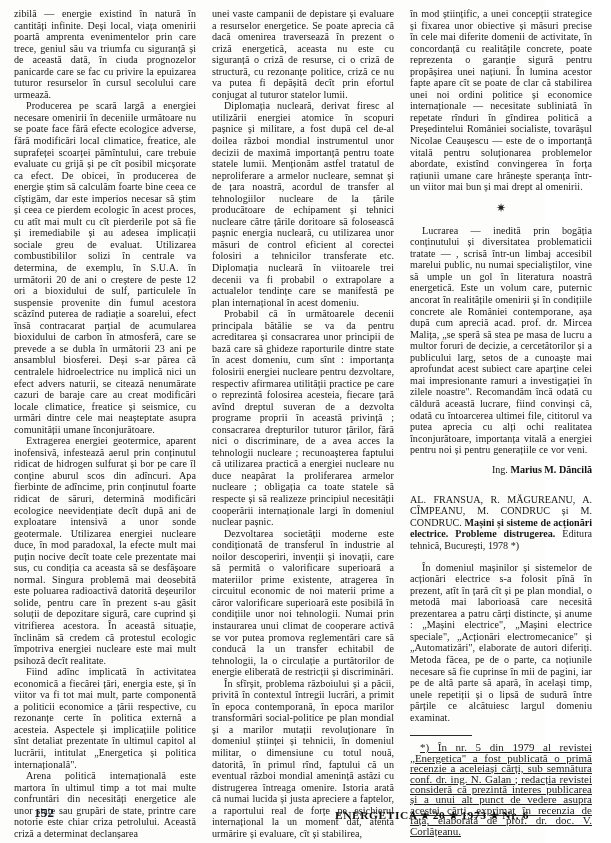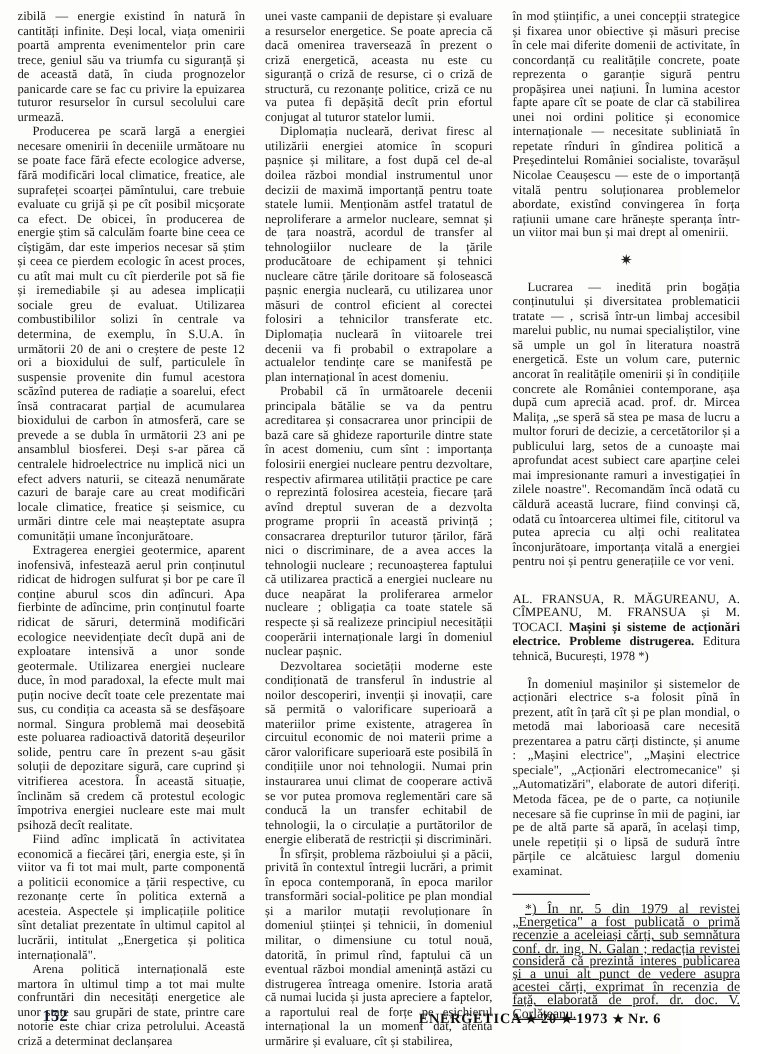--- a/index.html
+++ b/index.html
@@ -145,22 +145,23 @@
       <p class="para">În sfîrșit, problema războiului și a păcii, privită în contextul întregii lucrări, a primit în epoca contemporană, în epoca marilor transformări social-politice pe plan mondial și a marilor mutații revoluționare în domeniul științei și tehnicii, în domeniul militar, o dimensiune cu totul nouă, datorită, în primul rînd, faptului că un eventual război mondial amenință astăzi cu distrugerea întreaga omenire. Istoria arată că numai lucida și justa apreciere a faptelor, a raportului real de forțe pe eșichierul internațional la un moment dat, atenta urmărire și evaluare, cît și stabilirea,</p>
     </div>
 
     <div class="col">
       <p class="para cont">în mod științific, a unei concepții strategice și fixarea unor obiective și măsuri precise în cele mai diferite domenii de activitate, în concordanță cu realitățile concrete, poate reprezenta o garanție sigură pentru propășirea unei națiuni. În lumina acestor fapte apare cît se poate de clar că stabilirea unei noi ordini politice și economice internaționale — necesitate subliniată în repetate rînduri în gîndirea politică a Președintelui României socialiste, tovarășul Nicolae Ceaușescu — este de o importanță vitală pentru soluționarea problemelor abordate, existînd convingerea în forța rațiunii umane care hrănește speranța într-un viitor mai bun și mai drept al omenirii.</p>
 
       <div class="sep-dot">✷</div>
 
       <p class="para">Lucrarea — inedită prin bogăția conținutului și diversitatea problematicii tratate — , scrisă într-un limbaj accesibil marelui public, nu numai specialiștilor, vine să umple un gol în literatura noastră energetică. Este un volum care, puternic ancorat în realitățile omenirii și în condițiile concrete ale României contemporane, așa după cum apreciă acad. prof. dr. Mircea Malița, „se speră să stea pe masa de lucru a multor foruri de decizie, a cercetătorilor și a publicului larg, setos de a cunoaște mai aprofundat acest subiect care aparține celei mai impresionante ramuri a investigației în zilele noastre". Recomandăm încă odată cu căldură această lucrare, fiind convinși că, odată cu întoarcerea ultimei file, cititorul va putea aprecia cu alți ochi realitatea înconjurătoare, importanța vitală a energiei pentru noi și pentru generațiile ce vor veni.</p>
 
+      <p class="byline"><span class="prefix">Ing.</span> <span>Marius M. Dăncilă</span></p>
 
-      <div class="ref-block"><span>AL. FRANSUA, R. MĂGUREANU, A. CÎMPEANU, M. FRANSUA și M. TOCACI.</span> <span class="bold">Mașini și sisteme de acționări electrice. Probleme distrugerea.</span> <span>Editura tehnică, București, 1978 *)</span></div>
+      <div class="ref-block"><span>AL. FRANSUA, R. MĂGUREANU, A. CÎMPEANU, M. CONDRUC și M. CONDRUC.</span> <span class="bold">Mașini și sisteme de acționări electrice. Probleme distrugerea.</span> <span>Editura tehnică, București, 1978 *)</span></div>
 
       <div class="gap"></div>
 
       <p class="para" style="margin-top:10px">În domeniul mașinilor și sistemelor de acționări electrice s-a folosit pînă în prezent, atît în țară cît și pe plan mondial, o metodă mai laborioasă care necesită prezentarea a patru cărți distincte, și anume : „Mașini electrice", „Mașini electrice speciale", „Acționări electromecanice" și „Automatizări", elaborate de autori diferiți. Metoda făcea, pe de o parte, ca noțiunile necesare să fie cuprinse în mii de pagini, iar pe de altă parte să apară, în același timp, unele repetiții și o lipsă de sudură între părțile ce alcătuiesc largul domeniu examinat.</p>
 
       <div class="footnote-rule"></div>
 
       <p class="footnote">*) În nr. 5 din 1979 al revistei „Energetica" a fost publicată o primă recenzie a aceleiași cărți, sub semnătura conf. dr. ing. N. Galan ; redacția revistei consideră că prezintă interes publicarea și a unui alt punct de vedere asupra acestei cărți, exprimat în recenzia de față, elaborată de prof. dr. doc. V. Corlățeanu.</p>
     </div>
 

